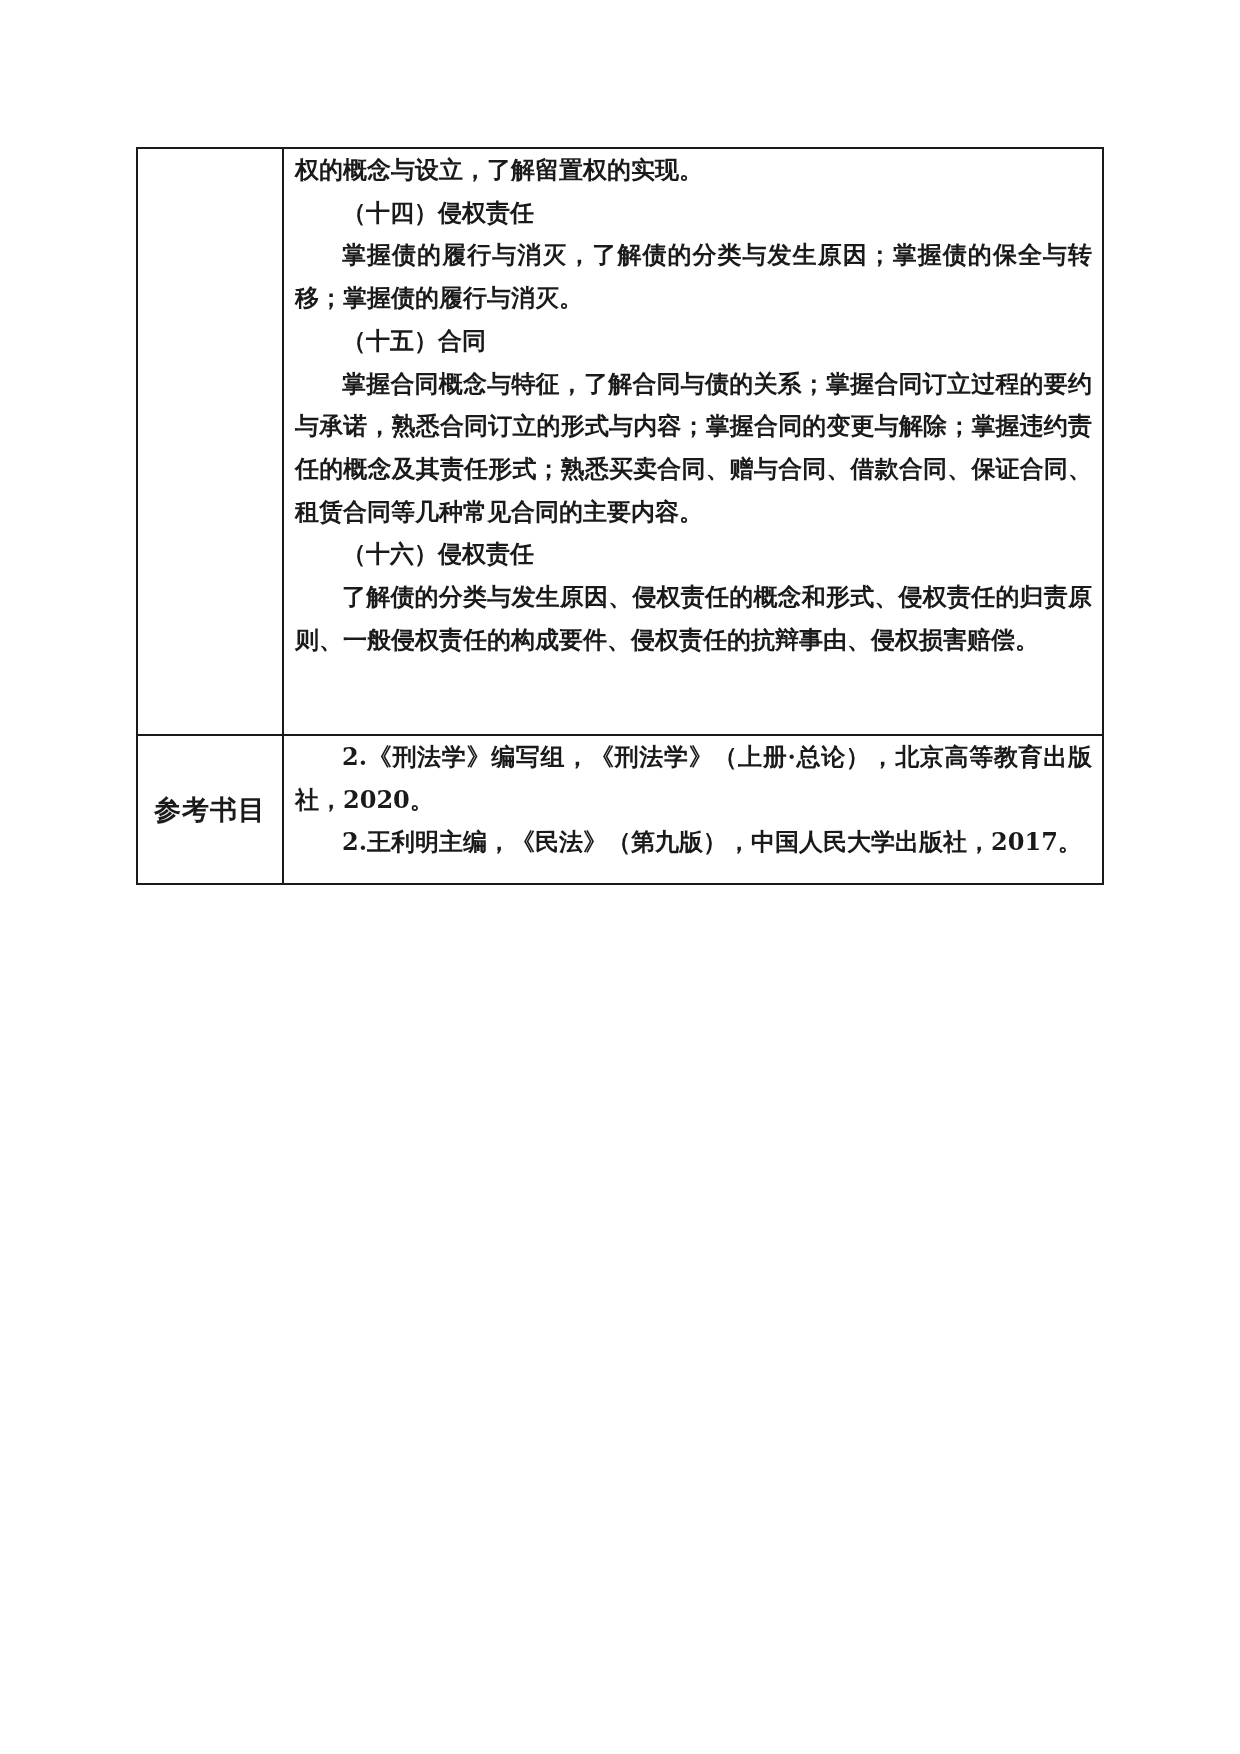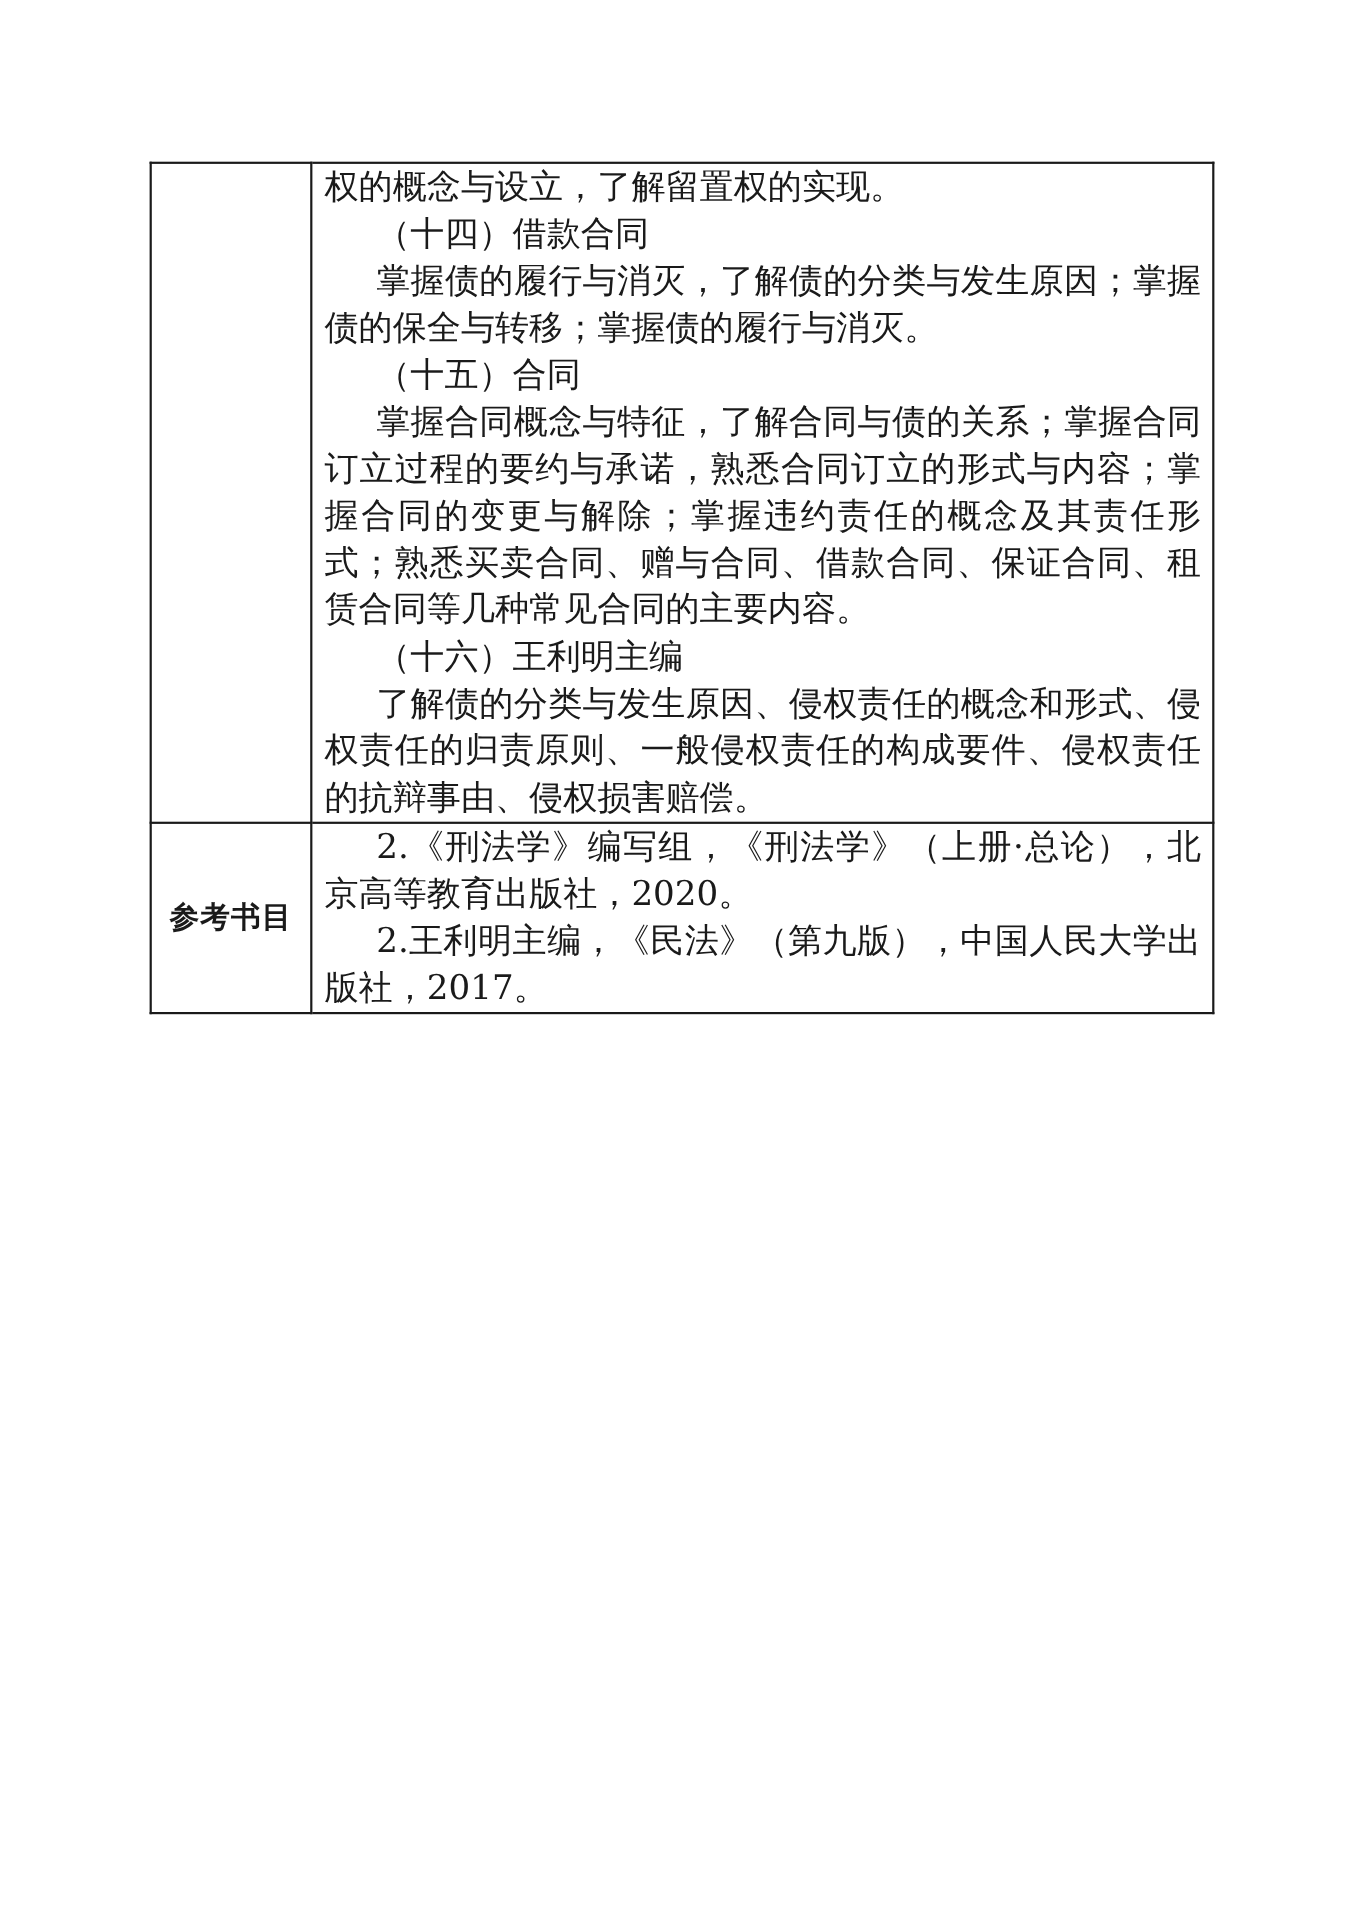--- a/index.html
+++ b/index.html
@@ -33,22 +33,23 @@
     .label-cell {
       text-align: center;
       vertical-align: middle !important;
       font-family: "DejaVu Sans", "Liberation Sans", sans-serif;
       font-weight: bold;
       font-size: 27px;
       letter-spacing: 1px;
     }
     .content-cell {
       padding: 0 10px 0 11px !important;
-      font-size: 31px;
+      font-size: 24px;
       line-height: 42.7px;
+      font-weight: bold;
     }
     .row-1 .content-cell { padding-top: 0px !important; height: 585px; }
     .row-2 .content-cell { height: 147px; }
     .para {
       margin: 0;
       text-align: justify;
       text-align-last: left;
     }
     .indent { text-indent: 47px; }
     .heading { text-indent: 47px; }
@@ -59,25 +60,25 @@
 <table class="doc-table">
   <colgroup>
     <col class="col-label">
     <col class="col-content">
   </colgroup>
   <tbody>
       <tr class="row-1">
     <td class="label-cell"></td>
     <td class="content-cell">
       <p class="para">权的概念与设立，了解留置权的实现。</p>
-      <p class="para heading">（十四）借款合同</p>
+      <p class="para heading">（十四）侵权责任</p>
       <p class="para indent">掌握债的履行与消灭，了解债的分类与发生原因；掌握债的保全与转移；掌握债的履行与消灭。</p>
       <p class="para heading">（十五）合同</p>
       <p class="para indent">掌握合同概念与特征，了解合同与债的关系；掌握合同订立过程的要约与承诺，熟悉合同订立的形式与内容；掌握合同的变更与解除；掌握违约责任的概念及其责任形式；熟悉买卖合同、赠与合同、借款合同、保证合同、租赁合同等几种常见合同的主要内容。</p>
-      <p class="para heading">（十六）王利明主编</p>
+      <p class="para heading">（十六）侵权责任</p>
       <p class="para indent">了解债的分类与发生原因、侵权责任的概念和形式、侵权责任的归责原则、一般侵权责任的构成要件、侵权责任的抗辩事由、侵权损害赔偿。</p>
     </td>
   </tr>
   <tr class="row-2">
     <td class="label-cell">参考书目</td>
     <td class="content-cell">
       <p class="para indent">2.《刑法学》编写组，《刑法学》（上册·总论），北京高等教育出版社，2020。</p>
       <p class="para indent">2.王利明主编，《民法》（第九版），中国人民大学出版社，2017。</p>
     </td>
   </tr>

